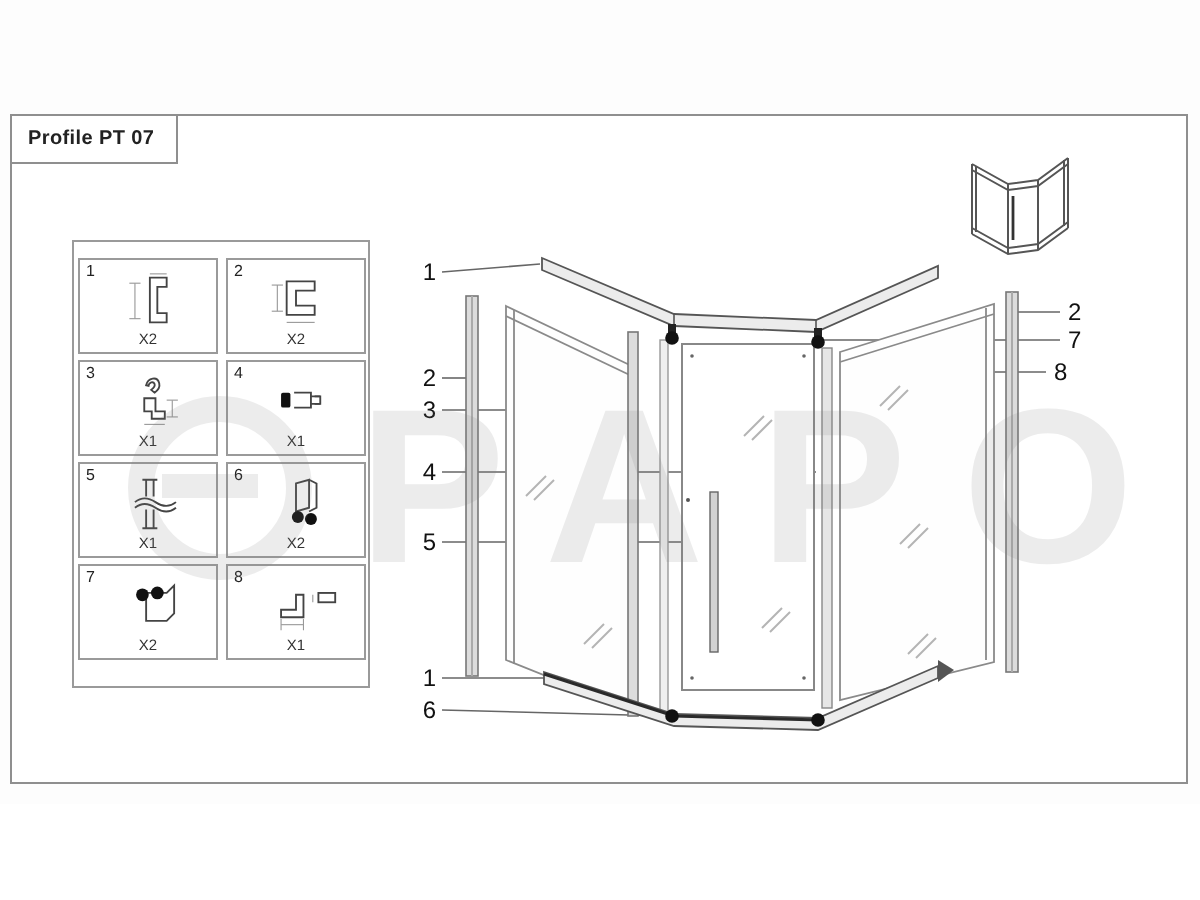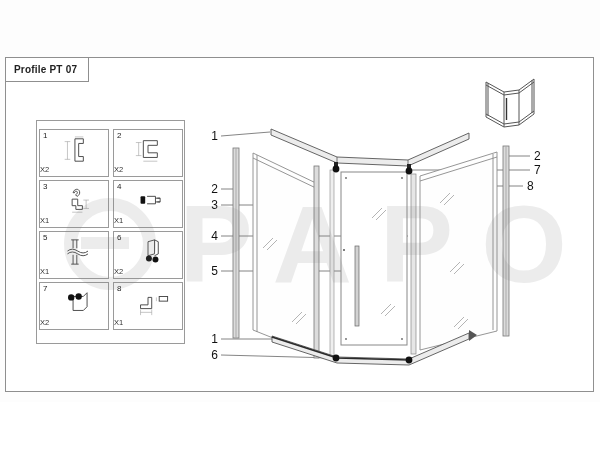--- a/index.html
+++ b/index.html
@@ -9,21 +9,21 @@
   #frame{position:absolute;left:5px;top:57px;width:587px;height:333px;border:1px solid #8f8f8f;background:#fff;}
   #title-box{position:absolute;left:5px;top:57px;width:84px;height:25px;border:1px solid #8f8f8f;
              box-sizing:border-box;line-height:23px;padding-left:8px;font-size:10px;font-weight:600;
              letter-spacing:.2px;background:#fff;z-index:4;}
   
   #parts-grid{position:absolute;left:36px;top:120px;width:149px;height:224px;border:1px solid #9a9a9a;
               box-sizing:content-box;display:grid;grid-template-columns:70px 70px;grid-auto-rows:48px;
               gap:3px 4px;padding:8px 2px 13px 2px;z-index:3;box-sizing:border-box;}
   .cell{position:relative;border:1px solid #9a9a9a;background:#fff;}
   .cell .num{position:absolute;left:3px;top:1px;font-size:8px;color:#222;}
-  .cell .qty{position:absolute;left:0;right:0;bottom:2px;font-size:7.5px;color:#333;margin-top:24px;}
+  .cell .qty{position:absolute;left:0;right:0;bottom:2px;text-align:center;font-size:7.5px;color:#333;margin-top:24px;}
   .cell svg{position:absolute;left:2px;top:6px;}
   .glyph{stroke:#444;fill:none;stroke-width:1;}
   .dim{stroke:#999;stroke-width:.6;}
   .solid{fill:#111;stroke:none;}
   
   .callout{position:absolute;font-size:12px;font-weight:500;color:#111;z-index:6;}
   .callout.l{width:14px;text-align:right;}
   
   #assembly{position:absolute;left:200px;top:118px;z-index:2;}
   .leader{stroke:#666;stroke-width:.8;}

